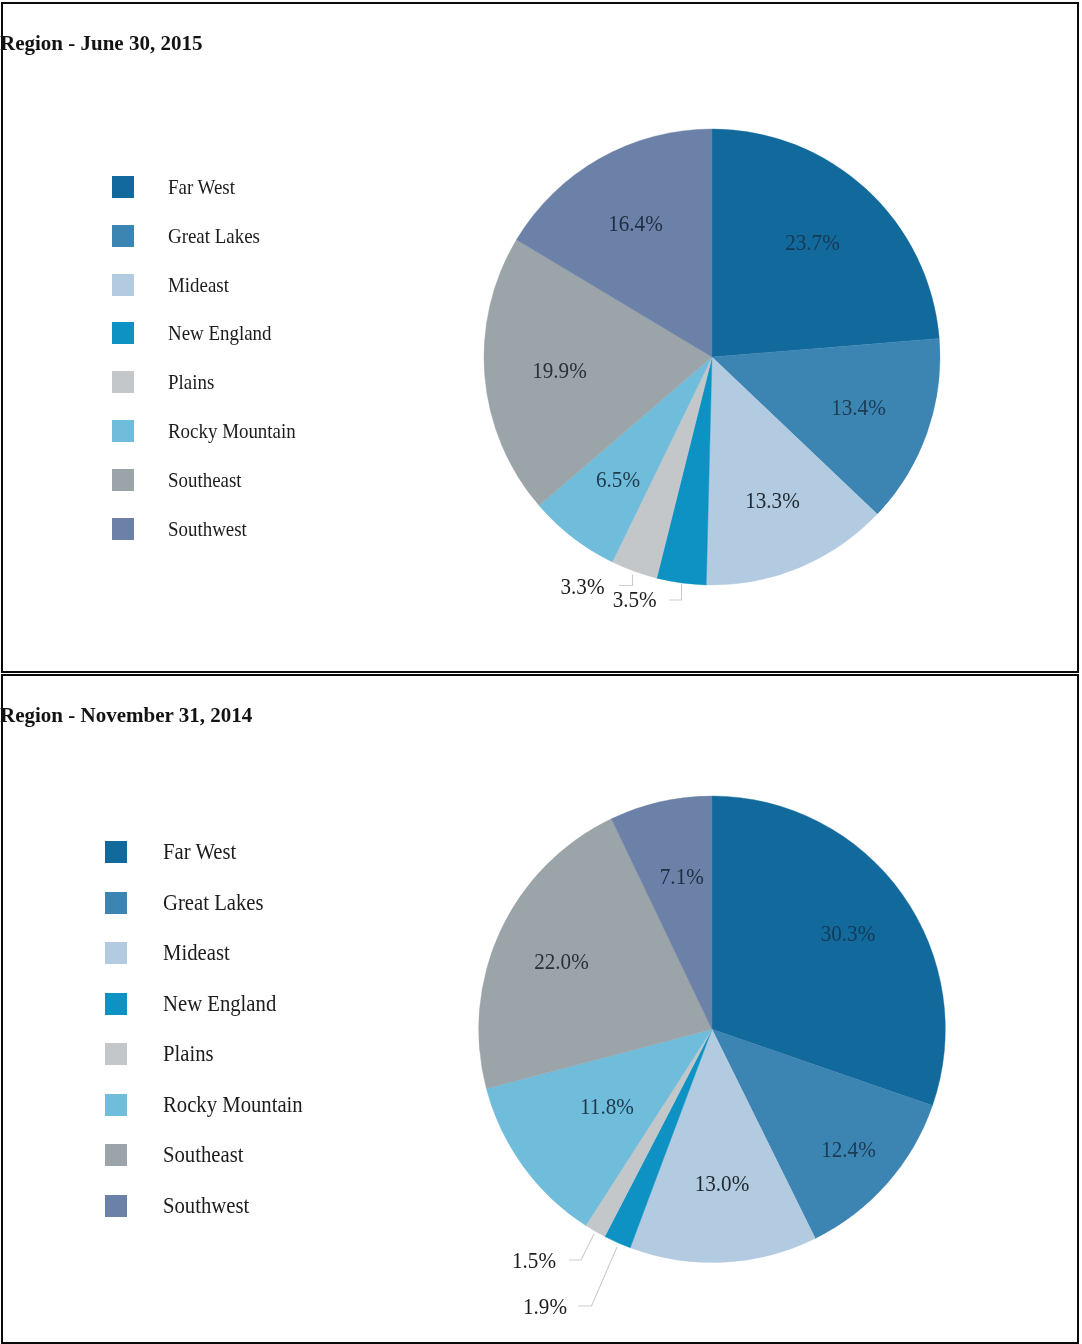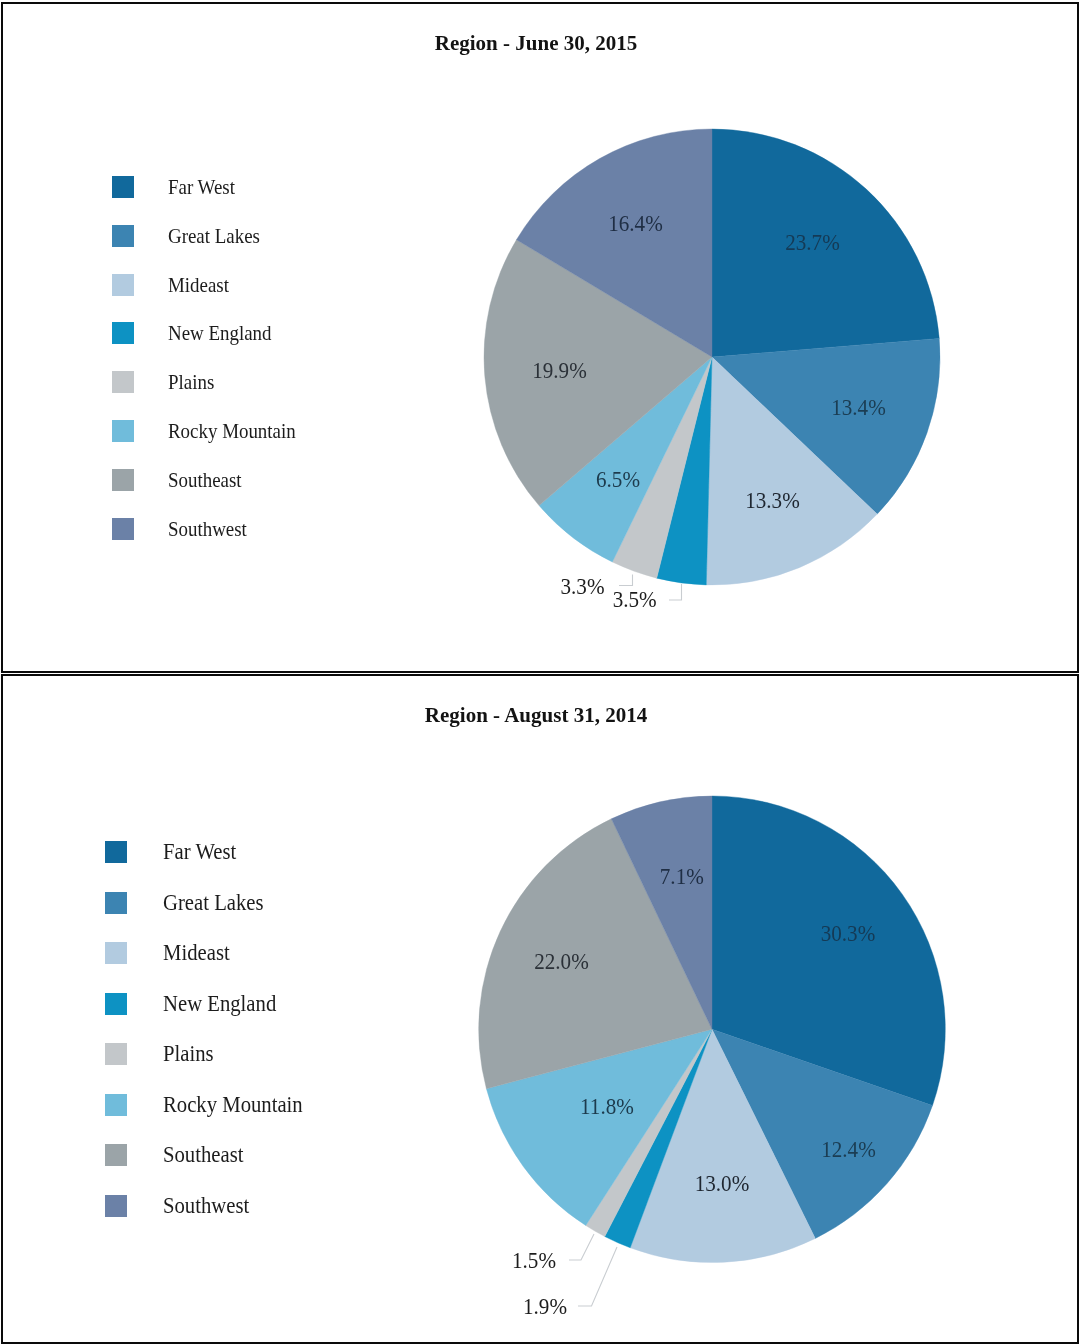--- a/index.html
+++ b/index.html
@@ -2,21 +2,21 @@
 <html><head>
 <meta charset="utf-8">
 <style>
   html,body{margin:0;padding:0;}
   body{width:1082px;height:1344px;background:#ffffff;font-family:"Liberation Serif",serif;overflow:hidden;}
   .page{position:absolute;left:0;top:0;width:1082px;height:1344px;background:#fff;}
   .panel{position:absolute;background:#fff;border:2px solid #0a0a0a;box-sizing:border-box;}
   #panel-top{left:1px;top:2px;width:1078px;height:671px;}
   #panel-bottom{left:1px;top:674px;width:1078px;height:670px;}
 
-  .chart-title{position:absolute;left:0;width:1072px;text-align:center;font-weight:bold;
+  .chart-title{position:absolute;left:0;width:1072px;text-align:left;font-weight:bold;
                font-size:21px;color:#131313;white-space:nowrap;transform:translateZ(0);}
   #chart-title-top{top:31px;}
   #chart-title-bottom{top:703px;}
 
   .legend{position:absolute;left:0;top:0;}
   .legend-row{position:absolute;height:22px;}
   .legend-swatch{position:absolute;left:0;top:0;width:22px;height:22px;}
   .legend-label{position:absolute;font-size:22px;line-height:22px;color:#1c1c1c;
                 white-space:nowrap;display:inline-block;transform-origin:left top;}
 
@@ -26,21 +26,21 @@
 </style>
 </head>
 <body>
 
 <div class="page">
 
   <div class="panel" id="panel-top"></div>
   <div class="panel" id="panel-bottom"></div>
 
   <div class="chart-title" id="chart-title-top">Region - June 30, 2015</div>
-  <div class="chart-title" id="chart-title-bottom">Region - August 31, 2014</div>
+  <div class="chart-title" id="chart-title-bottom">Region - November 31, 2014</div>
 
   <div class="legend" id="legend-top">
     <div class="legend-row" style="left: 112px; top: 176px;">
       <span class="legend-swatch" style="background: rgb(17, 105, 156); width: 22px; height: 22px;"></span>
       <span class="legend-label" style="left: 56px; top: 0px; font-size: 22px; line-height: 22px; transform: translateZ(0px) scaleX(0.86);">Far West</span>
     </div>
     <div class="legend-row" style="left: 112px; top: 224.8px;">
       <span class="legend-swatch" style="background: rgb(60, 132, 178); width: 22px; height: 22px;"></span>
       <span class="legend-label" style="left: 56px; top: 0px; font-size: 22px; line-height: 22px; transform: translateZ(0px) scaleX(0.86);">Great Lakes</span>
     </div>

